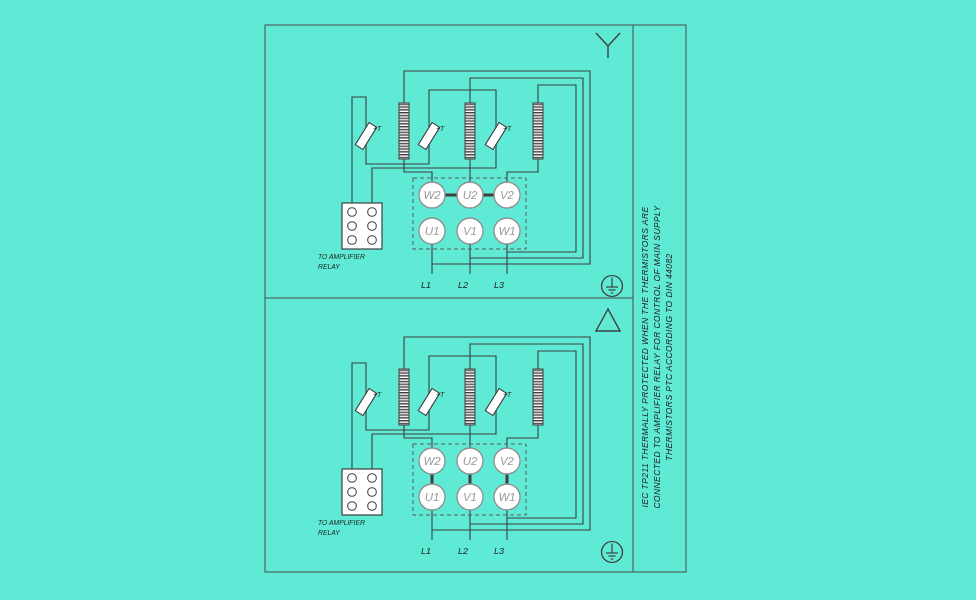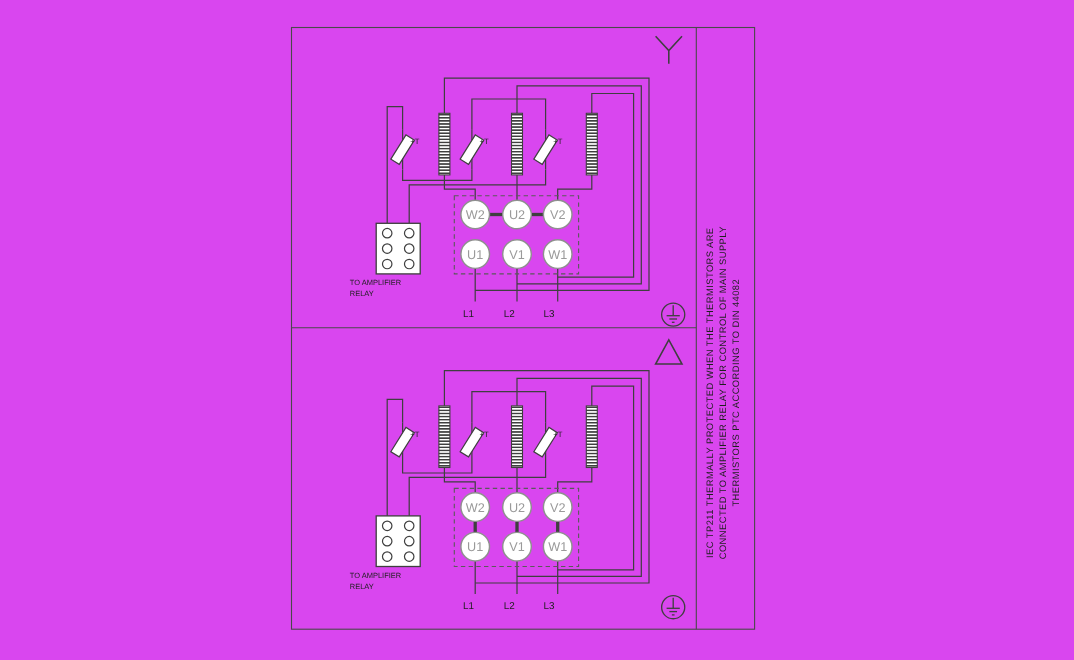--- a/index.html
+++ b/index.html
@@ -1,16 +1,16 @@
 <!DOCTYPE html>
 <html><head>
 <meta charset="utf-8">
 <style>
   html,body{margin:0;padding:0;background:#ffffff;}
-  .stage{position:relative;width:976px;height:600px;background:#d946ef;}
+  .stage{position:relative;width:976px;height:600px;background:#5eead4;font-style:italic;}
   svg{font-family:"Liberation Sans","DejaVu Sans",sans-serif;display:block;}
   .w path,.w line,.w rect,.w circle{stroke:#3f3f3f;stroke-width:1.1;fill:none;}
   .frame rect,.frame line{stroke:#4a4a4a;stroke-width:1;fill:none;}
   .coil{fill:url(#coilHatch);stroke:#3f3f3f;stroke-width:1;}
   .th{fill:#ffffff;stroke:#3f3f3f;stroke-width:1.1;}
   .dashed{fill:none;stroke:#5a5a5a;stroke-width:1;stroke-dasharray:4 3;}
   .link{stroke:#3f3f3f;stroke-width:3;fill:none;}
   circle.term{fill:#ffffff;stroke:#8f8f8f;stroke-width:1.3;}
   text.tl{fill:#9a9a9a;font-size:11.5px;text-anchor:middle;}
   text.small{fill:#1f1f1f;font-size:6.8px;}

